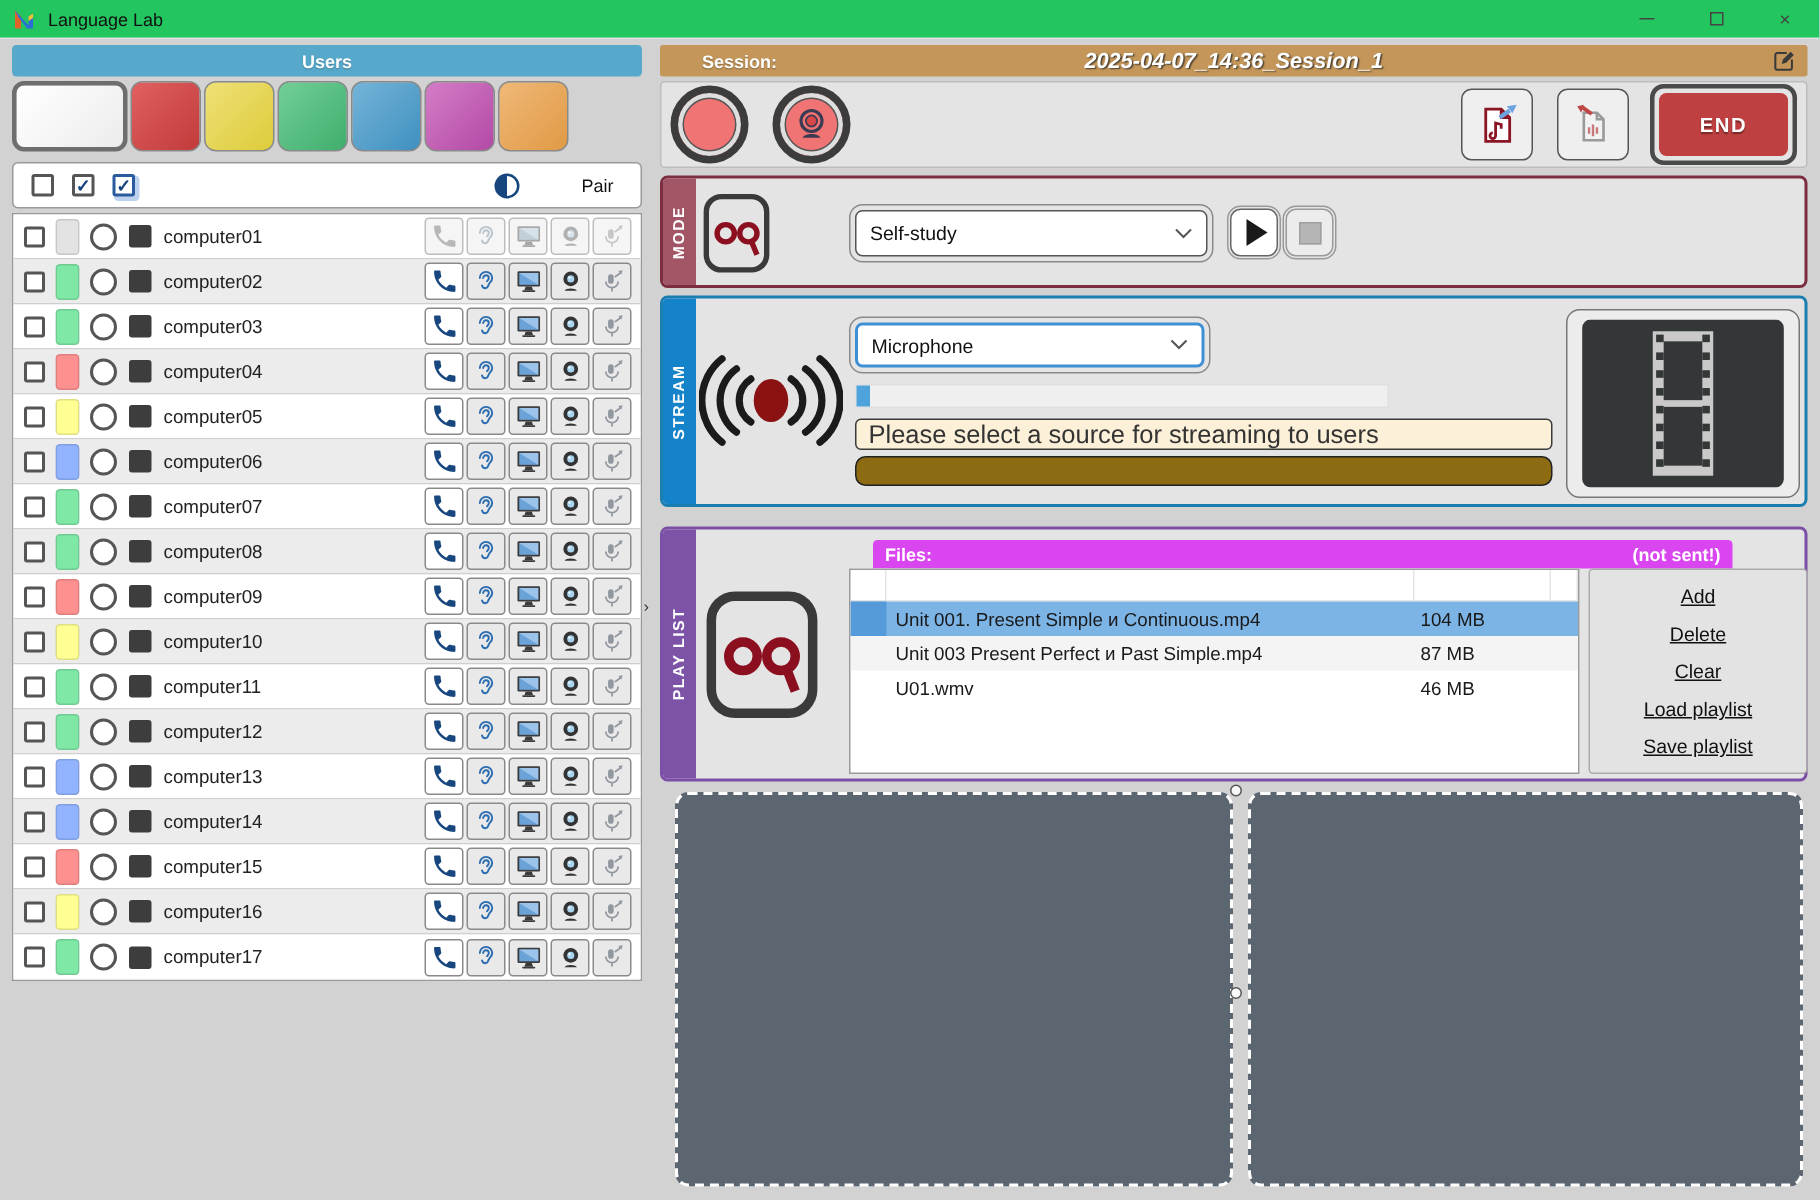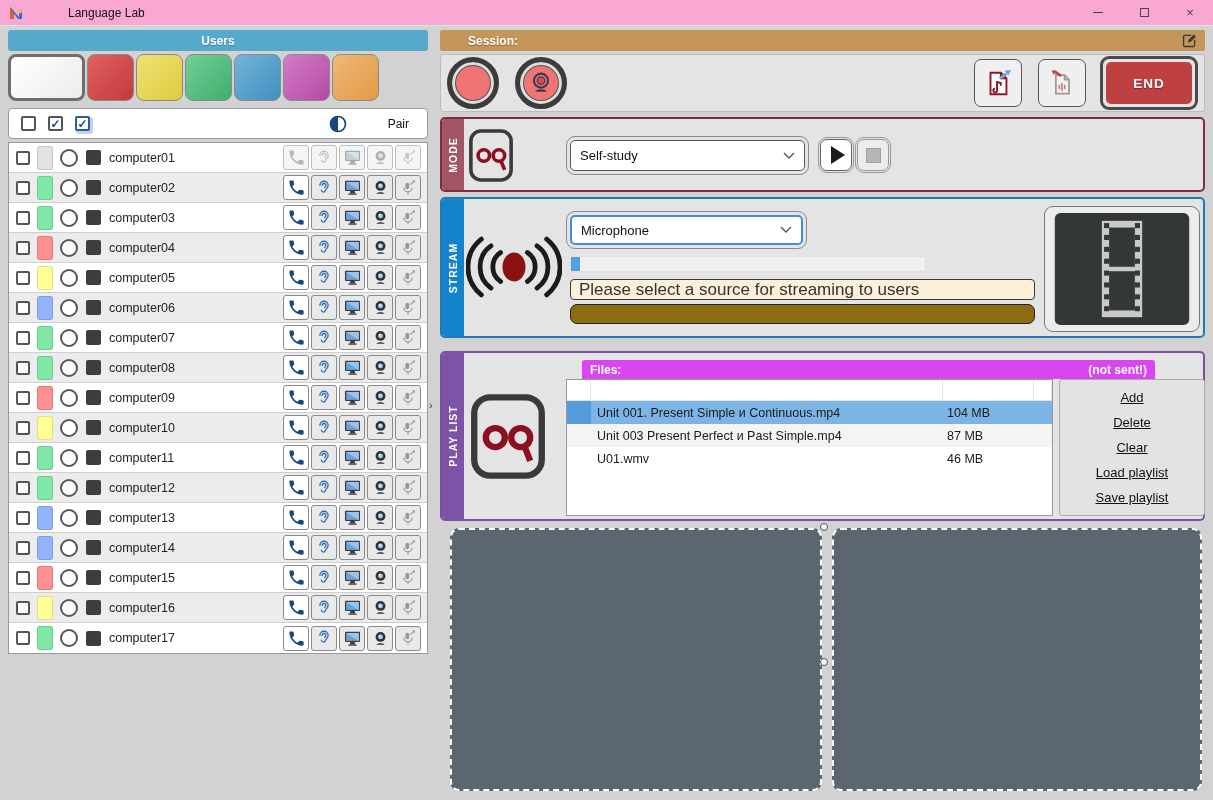--- a/index.html
+++ b/index.html
@@ -5,21 +5,21 @@
   * { margin:0; padding:0; box-sizing:border-box; }
   html,body { width:1213px; height:800px; }
   body {
     font-family:"Liberation Sans", sans-serif;
     background:#d2d2d2;
     position:relative; overflow:hidden;
     color:#1a1a1a;
   }
   
   .titlebar { position:absolute; left:0; top:0; width:1213px; height:26px;
-    background:#f9a8d4; display:flex; align-items:center; border-bottom:1px solid #e2e2e6;gap:36px;}
+    background:#22c55e; display:flex; align-items:center; border-bottom:1px solid #e2e2e6;}
   .titlebar .appicon { margin-left:8px; width:16px; height:16px; }
   .titlebar .apptitle { margin-left:8px; font-size:12px; color:#111; }
   .wincontrols { margin-left:auto; display:flex; height:100%; }
   .winbtn { width:46px; height:100%; display:flex; align-items:center; justify-content:center; color:#444; font-size:13px; }
   .winbtn .minglyph { width:10px; height:1px; background:#444; display:block;}
   .winbtn .maxglyph { width:9px; height:9px; border:1px solid #444; display:block;}
   
   .left-panel { position:absolute; left:8px; top:30px; width:420px; height:762px;text-align:right; }
   .users-header { position:absolute; left:0; top:0; width:420px; height:21px;
     background:#57a9cc; border-radius:3px; color:#fff; font-weight:bold; font-size:12px;
@@ -964,20 +964,21 @@
       </div>
     </div>
 </div>
 
 <div class="splitter-arrow">›</div>
 
 <div class="right-panel">
 
   <div class="session-header">
     <span class="session-label">Session:</span>
+    <span class="session-title">2025-04-07_14:36_Session_1</span>
     <span class="session-edit">
       <svg viewBox="0 0 20 20" width="17" height="17" fill="none" stroke="#3a3a3a" stroke-width="1.6">
         <path d="M12 4H4.5A1.5 1.5 0 0 0 3 5.5v10A1.5 1.5 0 0 0 4.5 17h10a1.5 1.5 0 0 0 1.5-1.5V9"></path>
         <path d="M8 12.5l1-3.5 6-6L17.5 5.5l-6 6-3.5 1z" fill="#3a3a3a" stroke="none"></path>
       </svg>
     </span>
   </div>
 
   <div class="toolbar">
     <div class="rec-btn"></div>

